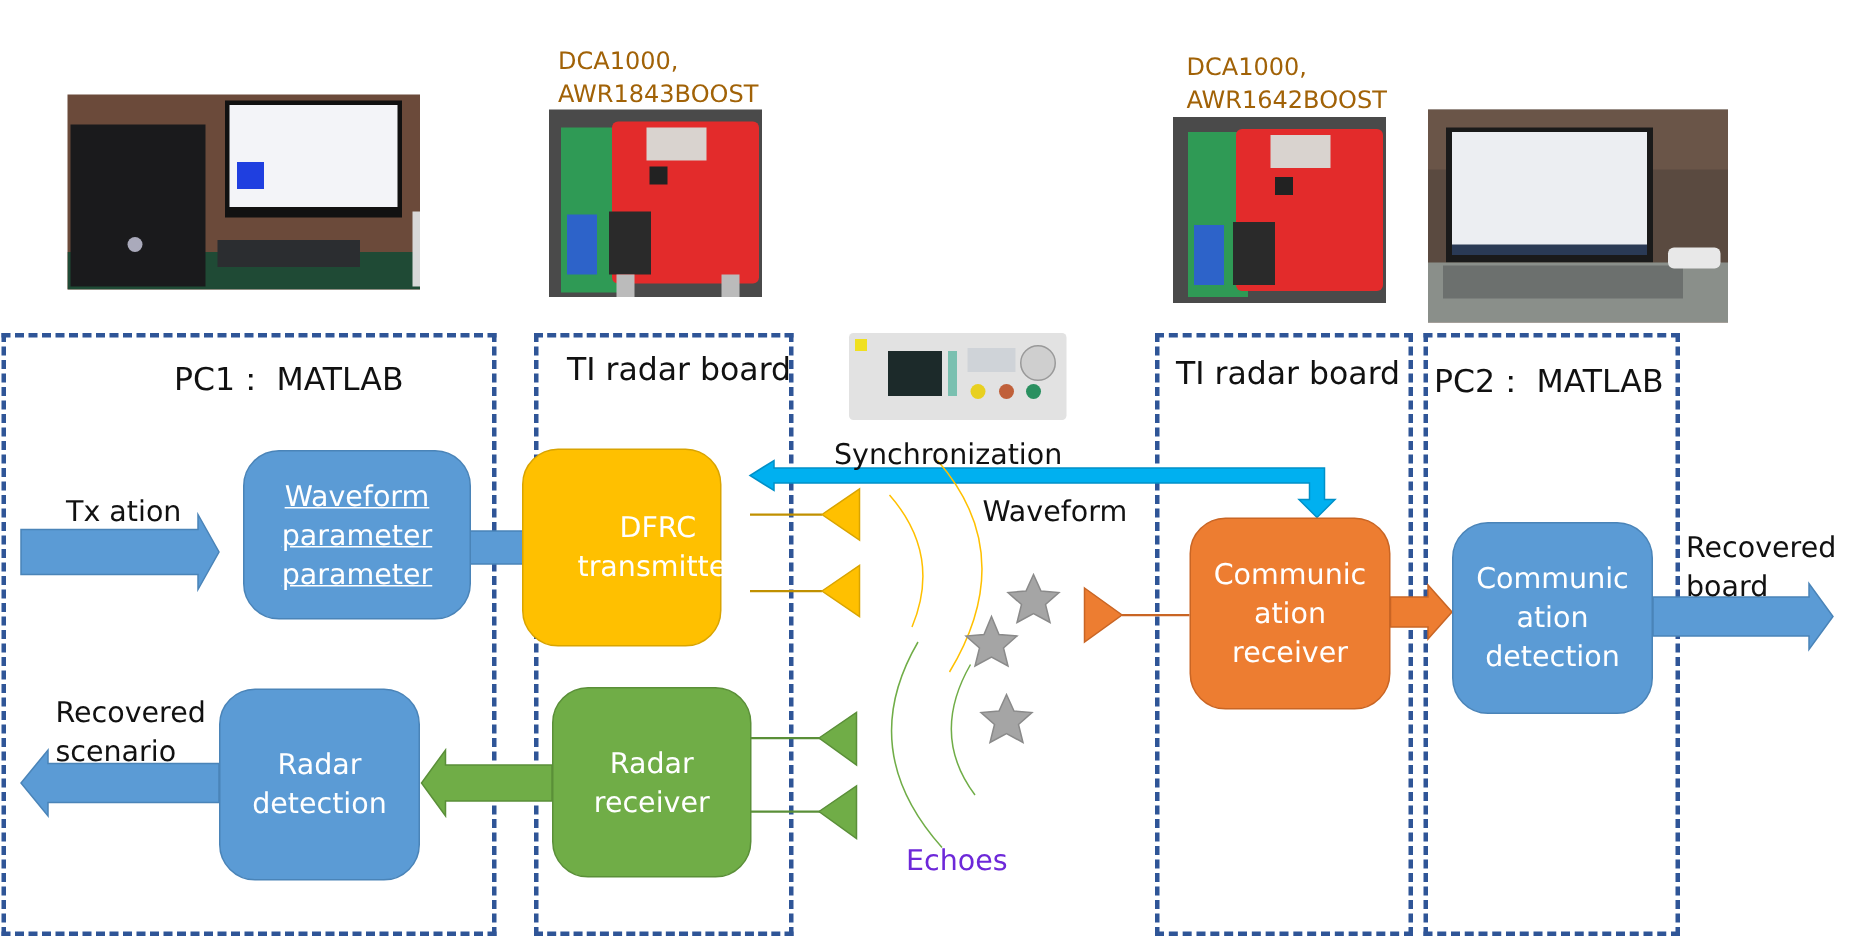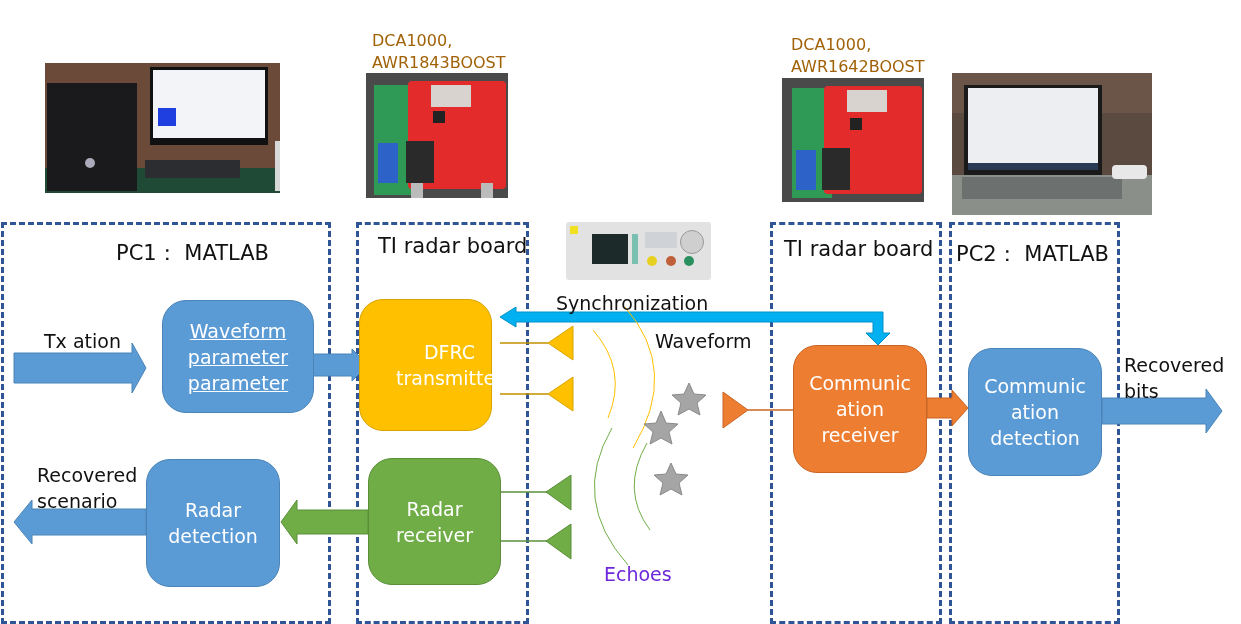--- a/index.html
+++ b/index.html
@@ -137,21 +137,21 @@
     <span>parameter</span>
     <span>parameter</span>
   </div>
 </div>
 <div class="block blue" style="left:146px; top:459px; width:134px; height:128px;">
   <div>
     <span>Radar</span>
     <span>detection</span>
   </div>
 </div>
-<div class="block yellow" style="left:359px; top:299px; width:133px; height:132px;padding-left:48px;">
+<div class="block yellow" style="left:348px; top:299px; width:133px; height:132px;padding-left:48px;">
   <div>
     <span>DFRC</span>
     <span>transmitter</span>
   </div>
 </div>
 <div class="block green" style="left:368px; top:458px; width:133px; height:127px;">
   <div>
     <span>Radar</span>
     <span>receiver</span>
   </div>
@@ -174,14 +174,14 @@
 <div class="label" style="left:44px; top:328px;">Tx ation</div>
 <div class="label" style="left:37px; top:462px;">
   <span>Recovered</span><br>
   <span>scenario</span>
 </div>
 <div class="label" style="left:556px; top:290px;">Synchronization</div>
 <div class="label" style="left:655px; top:328px;">Waveform</div>
 <div class="label" style="left:604px; top:561px; color:#6d28d9;">Echoes</div>
 <div class="label" style="left:1124px; top:352px;">
   <span>Recovered</span><br>
-  <span>bits</span>
+  <span>board</span>
 </div>
 
 </body></html>

